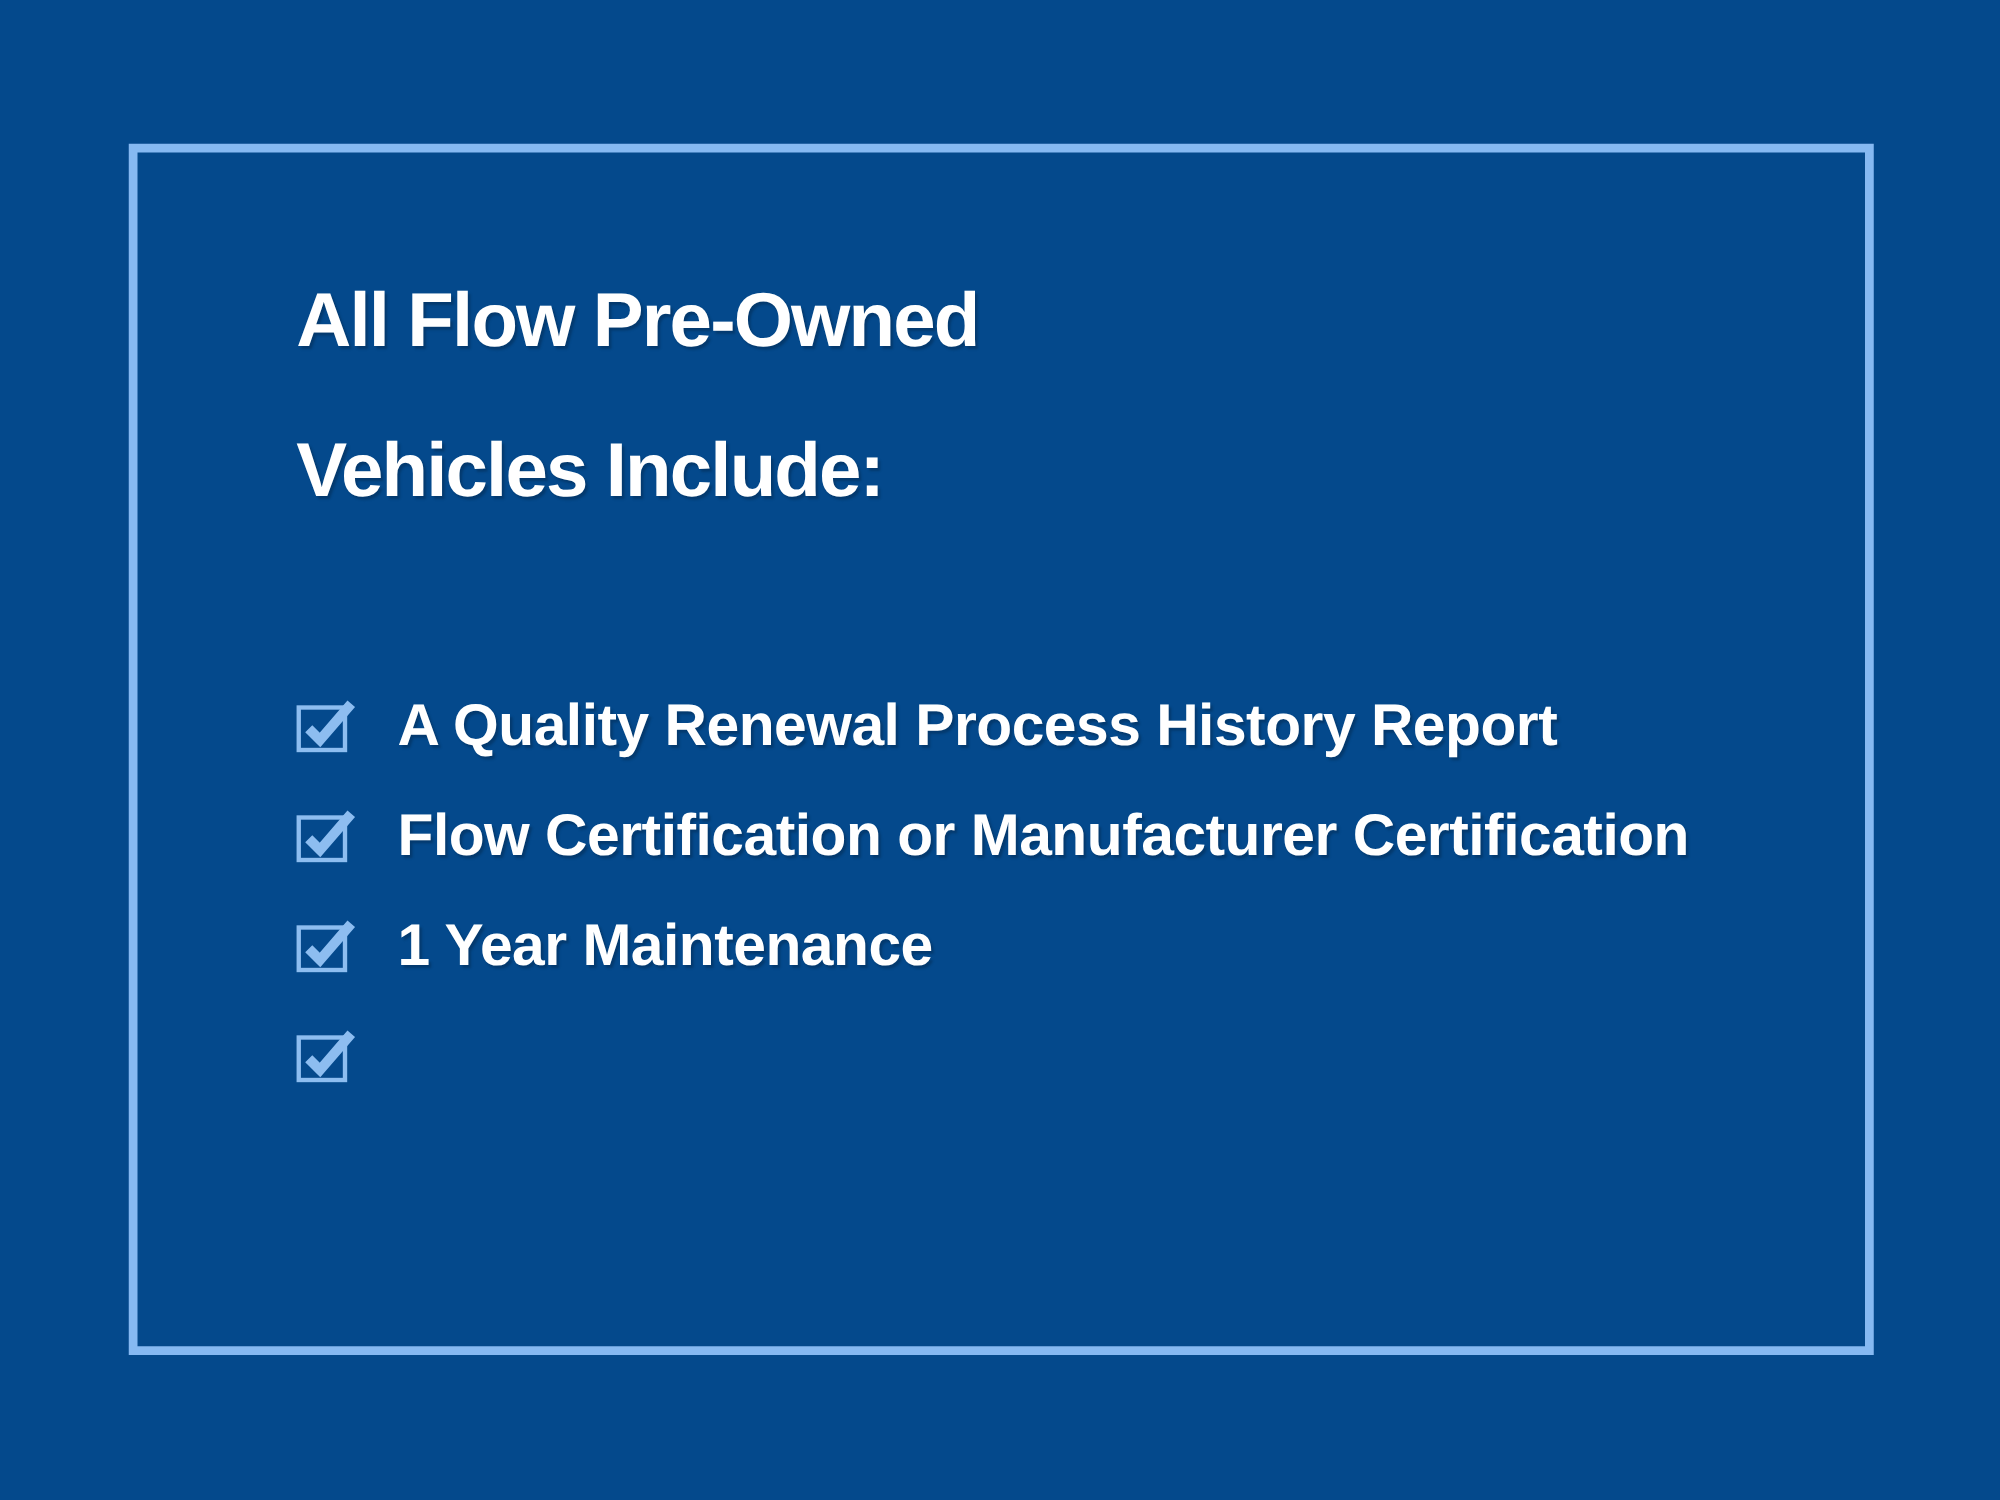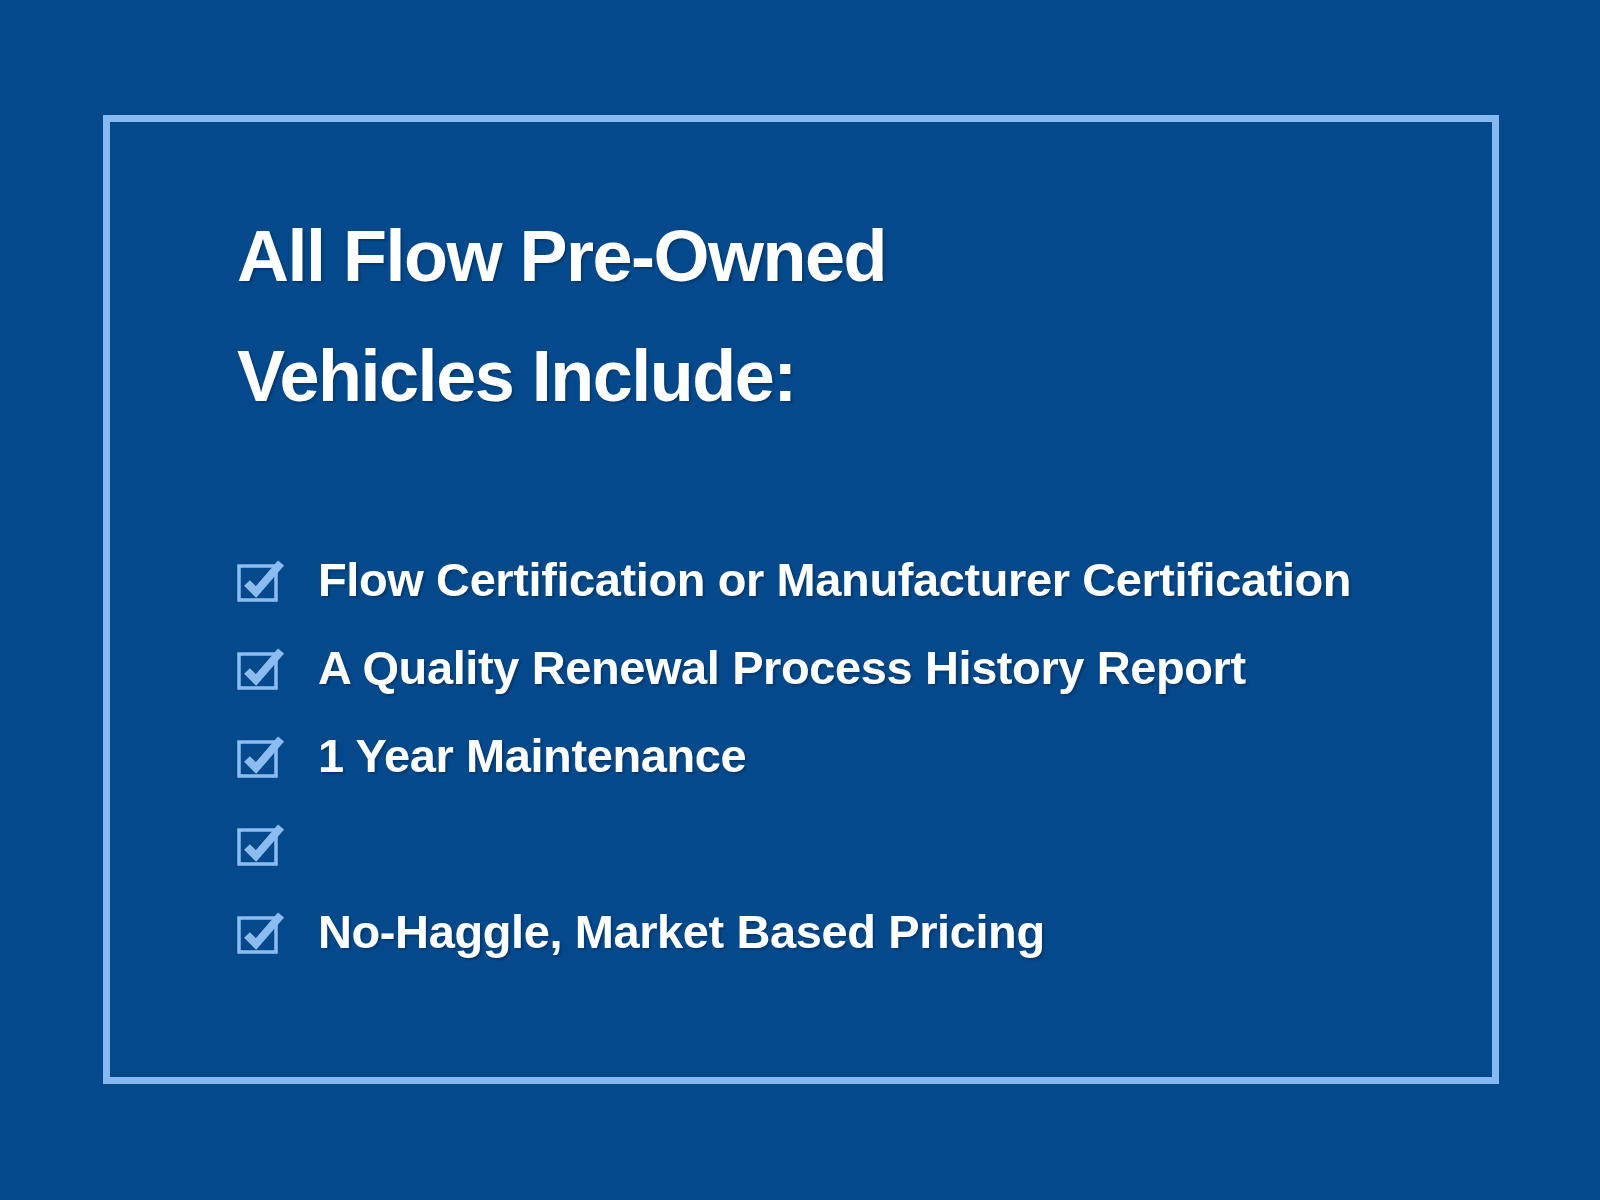--- a/index.html
+++ b/index.html
@@ -36,21 +36,21 @@
 
   .content {
     position: absolute;
     left: 237px;
     top: 196px;
     width: 1220px;
   }
 
   .headline {
     color: #ffffff;
-    font-size: 72px;
+    font-size: 61px;
     line-height: 120px;
     font-weight: bold;
     letter-spacing: -1.5px;
     margin: 0;
     white-space: pre-line;
     text-shadow: 2px 2px 2px rgba(0, 0, 0, 0.22);
   }
 
   .benefits {
     position: absolute;
@@ -108,31 +108,31 @@
 
   <ul class="benefits">
 
     <li class="benefit-row">
       <span class="check-box-icon">
         <svg width="46" height="46" viewBox="0 0 46 46" aria-hidden="true">
           <rect x="3" y="9" width="37" height="34" fill="none" stroke="#8dbdf0" stroke-width="3.5"></rect>
           <path d="M11 26 L20 35 L45 6" fill="none" stroke="#8dbdf0" stroke-width="8" stroke-linecap="butt" stroke-linejoin="miter"></path>
         </svg>
       </span>
-      <span class="benefit-label">Flow Certification or Manufacturer Certification</span>
+      <span class="benefit-label">A Quality Renewal Process History Report</span>
     </li>
 
     <li class="benefit-row">
       <span class="check-box-icon">
         <svg width="46" height="46" viewBox="0 0 46 46" aria-hidden="true">
           <rect x="3" y="9" width="37" height="34" fill="none" stroke="#8dbdf0" stroke-width="3.5"></rect>
           <path d="M11 26 L20 35 L45 6" fill="none" stroke="#8dbdf0" stroke-width="8" stroke-linecap="butt" stroke-linejoin="miter"></path>
         </svg>
       </span>
-      <span class="benefit-label">A Quality Renewal Process History Report</span>
+      <span class="benefit-label">Flow Certification or Manufacturer Certification</span>
     </li>
 
     <li class="benefit-row">
       <span class="check-box-icon">
         <svg width="46" height="46" viewBox="0 0 46 46" aria-hidden="true">
           <rect x="3" y="9" width="37" height="34" fill="none" stroke="#8dbdf0" stroke-width="3.5"></rect>
           <path d="M11 26 L20 35 L45 6" fill="none" stroke="#8dbdf0" stroke-width="8" stroke-linecap="butt" stroke-linejoin="miter"></path>
         </svg>
       </span>
       <span class="benefit-label">1 Year Maintenance</span>
@@ -140,25 +140,16 @@
 
     <li class="benefit-row">
       <span class="check-box-icon">
         <svg width="46" height="46" viewBox="0 0 46 46" aria-hidden="true">
           <rect x="3" y="9" width="37" height="34" fill="none" stroke="#8dbdf0" stroke-width="3.5"></rect>
           <path d="M11 26 L20 35 L45 6" fill="none" stroke="#8dbdf0" stroke-width="8" stroke-linecap="butt" stroke-linejoin="miter"></path>
         </svg>
       </span>
     </li>
 
-    <li class="benefit-row">
-      <span class="check-box-icon">
-        <svg width="46" height="46" viewBox="0 0 46 46" aria-hidden="true">
-          <rect x="3" y="9" width="37" height="34" fill="none" stroke="#8dbdf0" stroke-width="3.5"></rect>
-          <path d="M11 26 L20 35 L45 6" fill="none" stroke="#8dbdf0" stroke-width="8" stroke-linecap="butt" stroke-linejoin="miter"></path>
-        </svg>
-      </span>
-      <span class="benefit-label">No-Haggle, Market Based Pricing</span>
-    </li>
 
   </ul>
 
 </div>
 
 </body></html>

